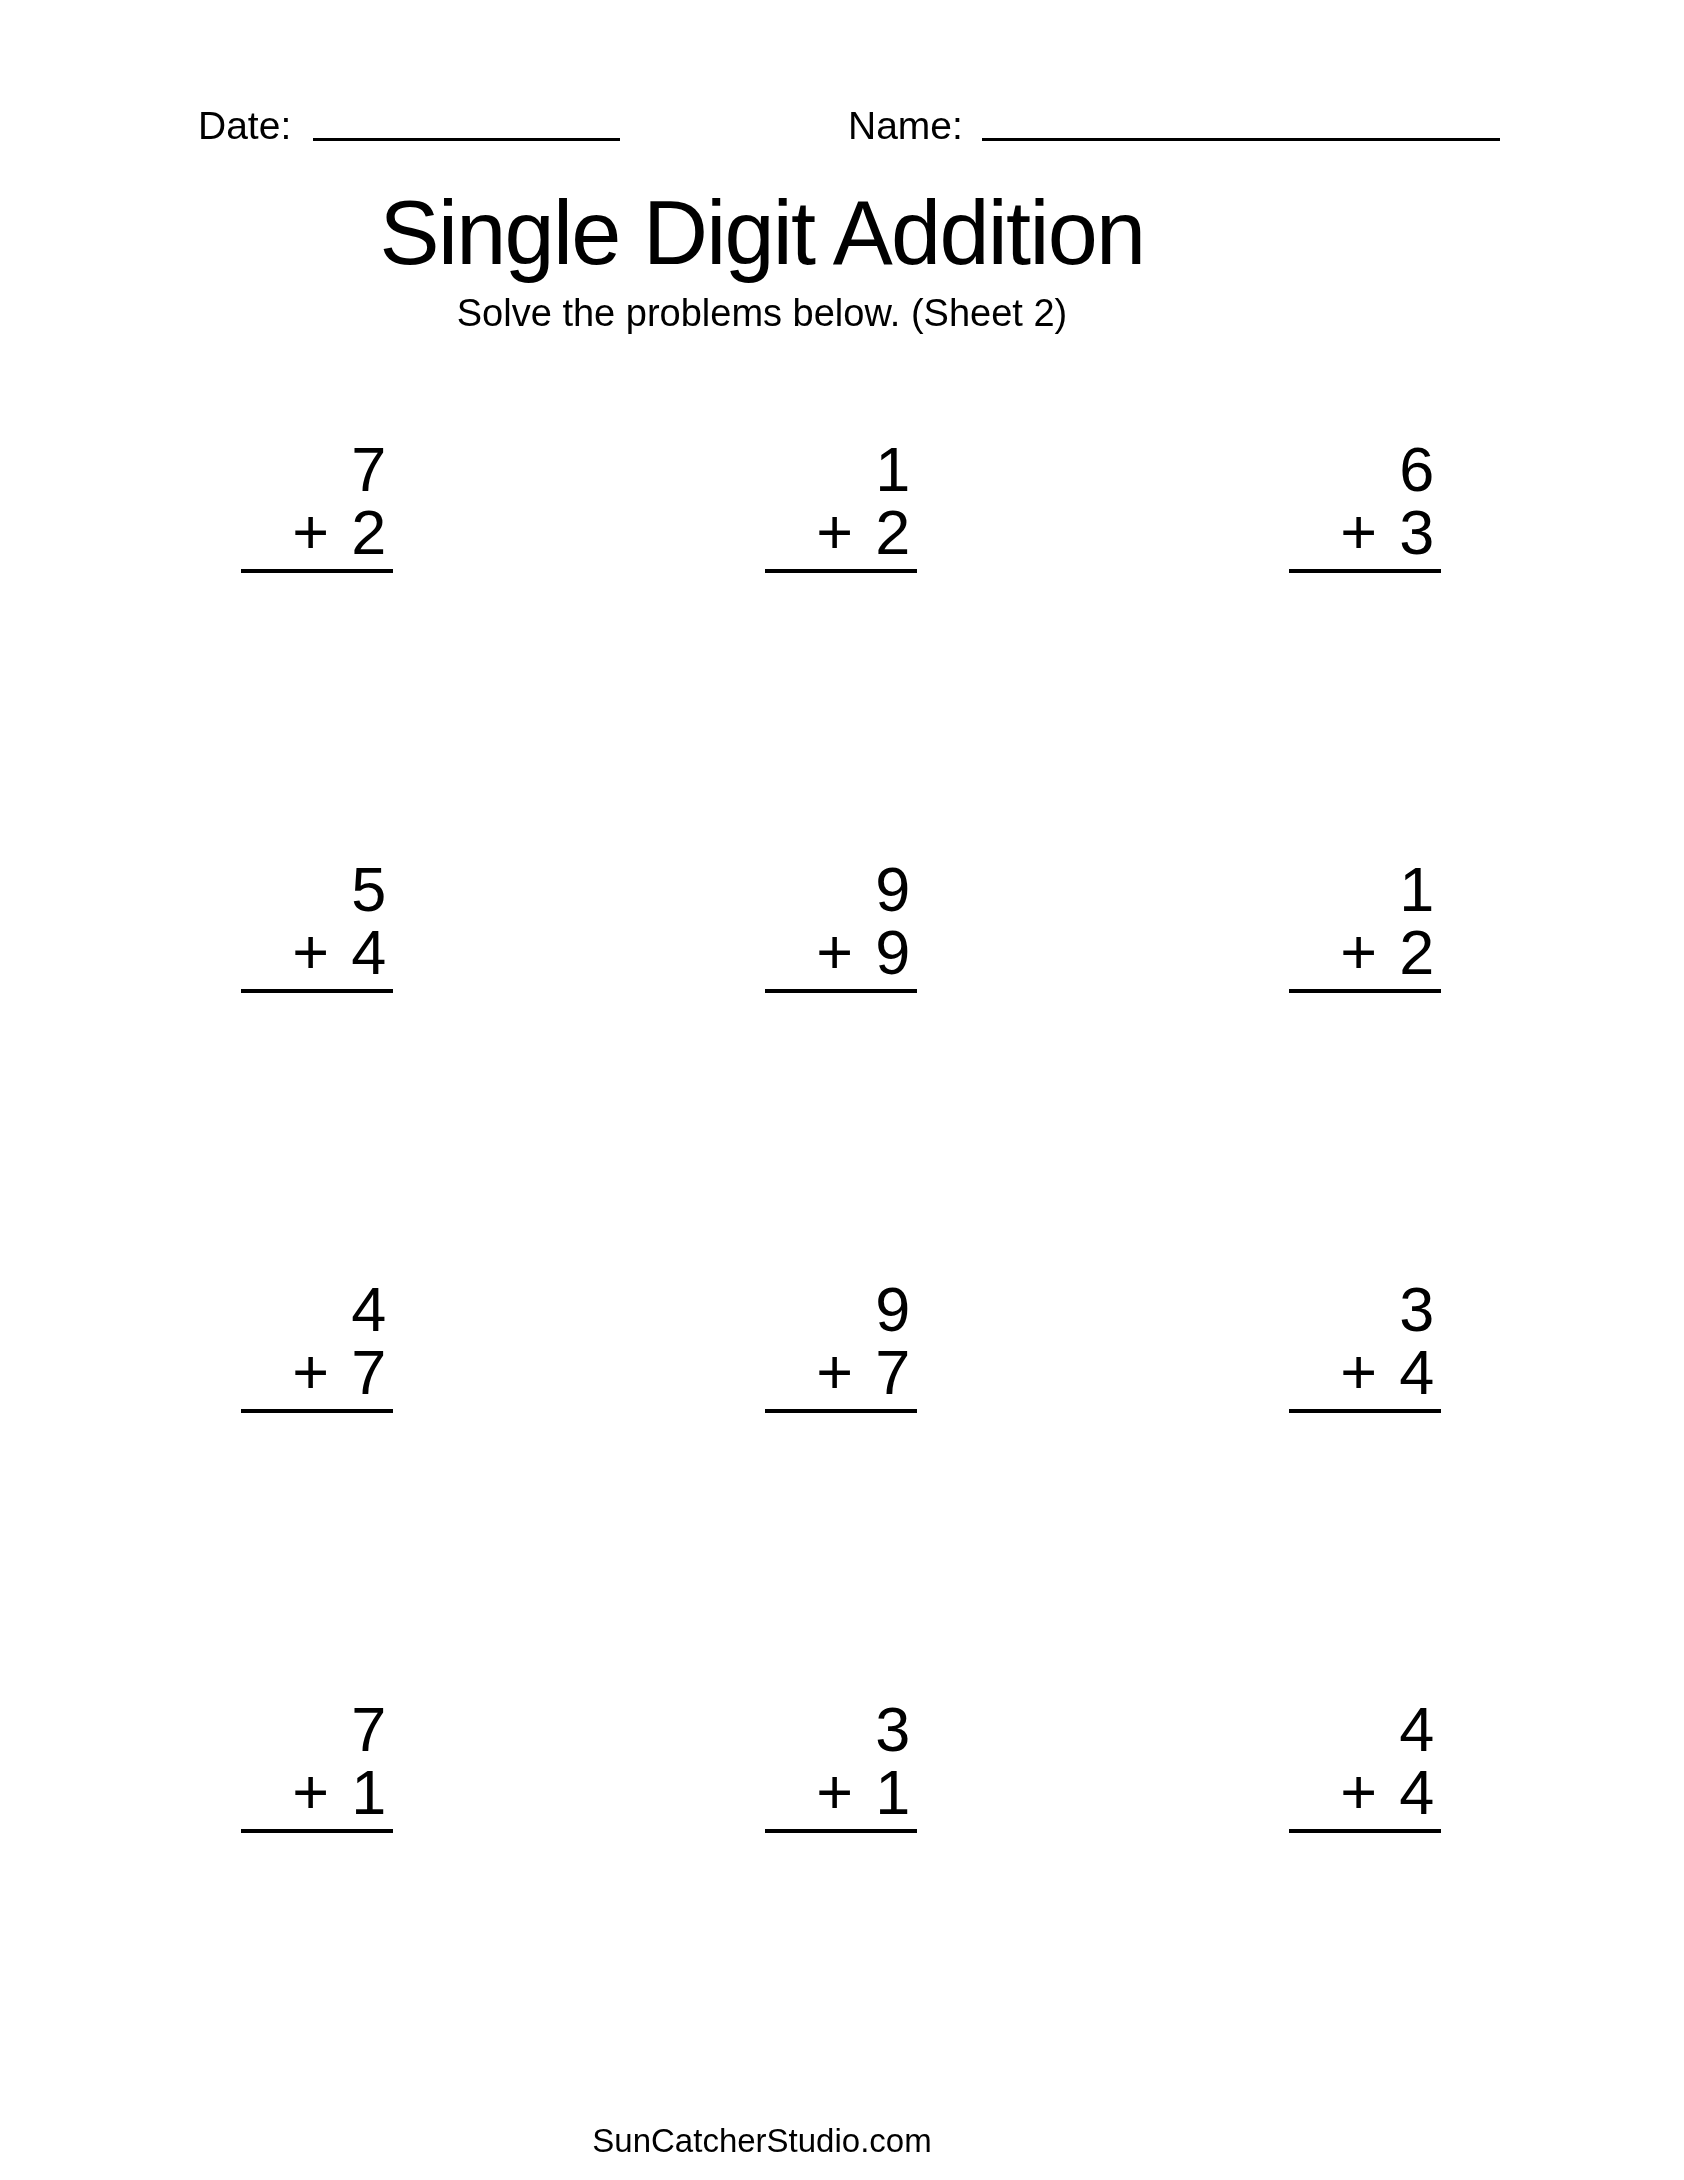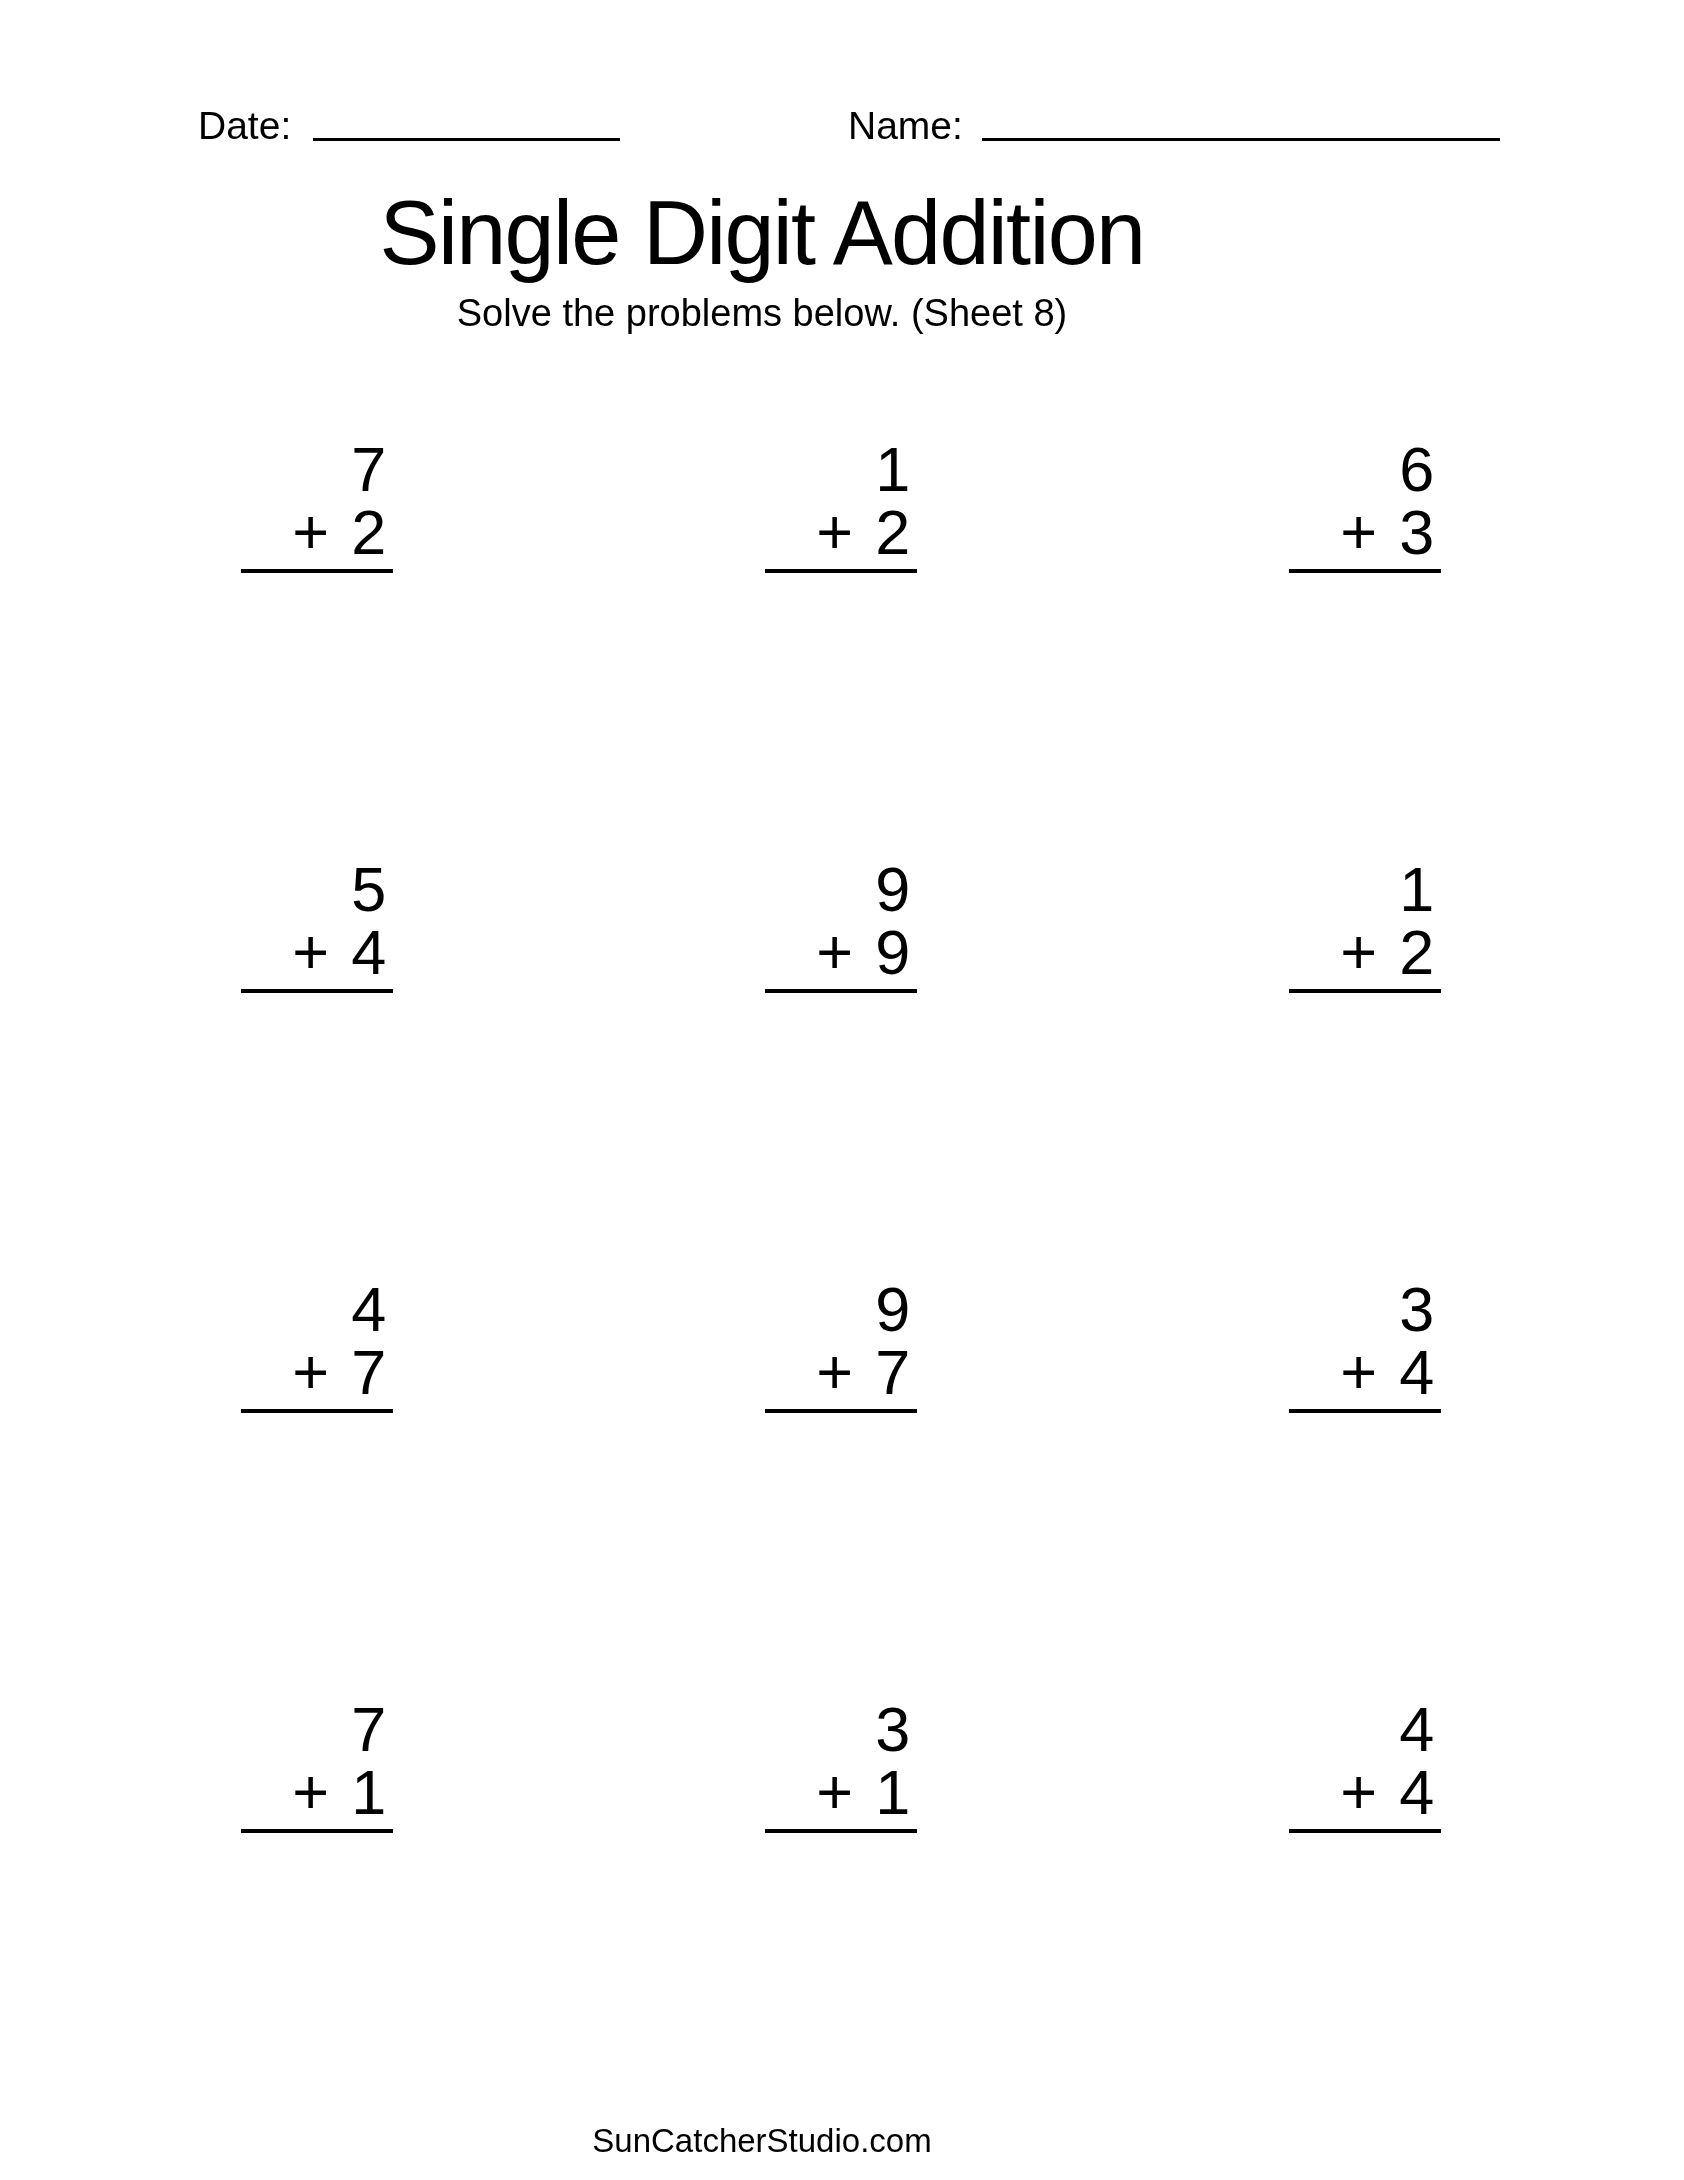--- a/index.html
+++ b/index.html
@@ -101,21 +101,21 @@
 
 <div class="page">
 
   <span class="field-label date-label">Date:</span>
   <div class="write-line date-line"></div>
 
   <span class="field-label name-label">Name:</span>
   <div class="write-line name-line"></div>
 
   <div class="title">Single Digit Addition</div>
-  <div class="subtitle">Solve the problems below. (Sheet 8)</div>
+  <div class="subtitle">Solve the problems below. (Sheet 2)</div>
 
   <div class="problems-grid">
 
     <div class="problem">
       <div class="top-digit">7</div>
       <div class="plus-row"><span class="op">+</span><span class="bottom-digit">2</span></div>
     </div>
 
     <div class="problem">
       <div class="top-digit">1</div>

